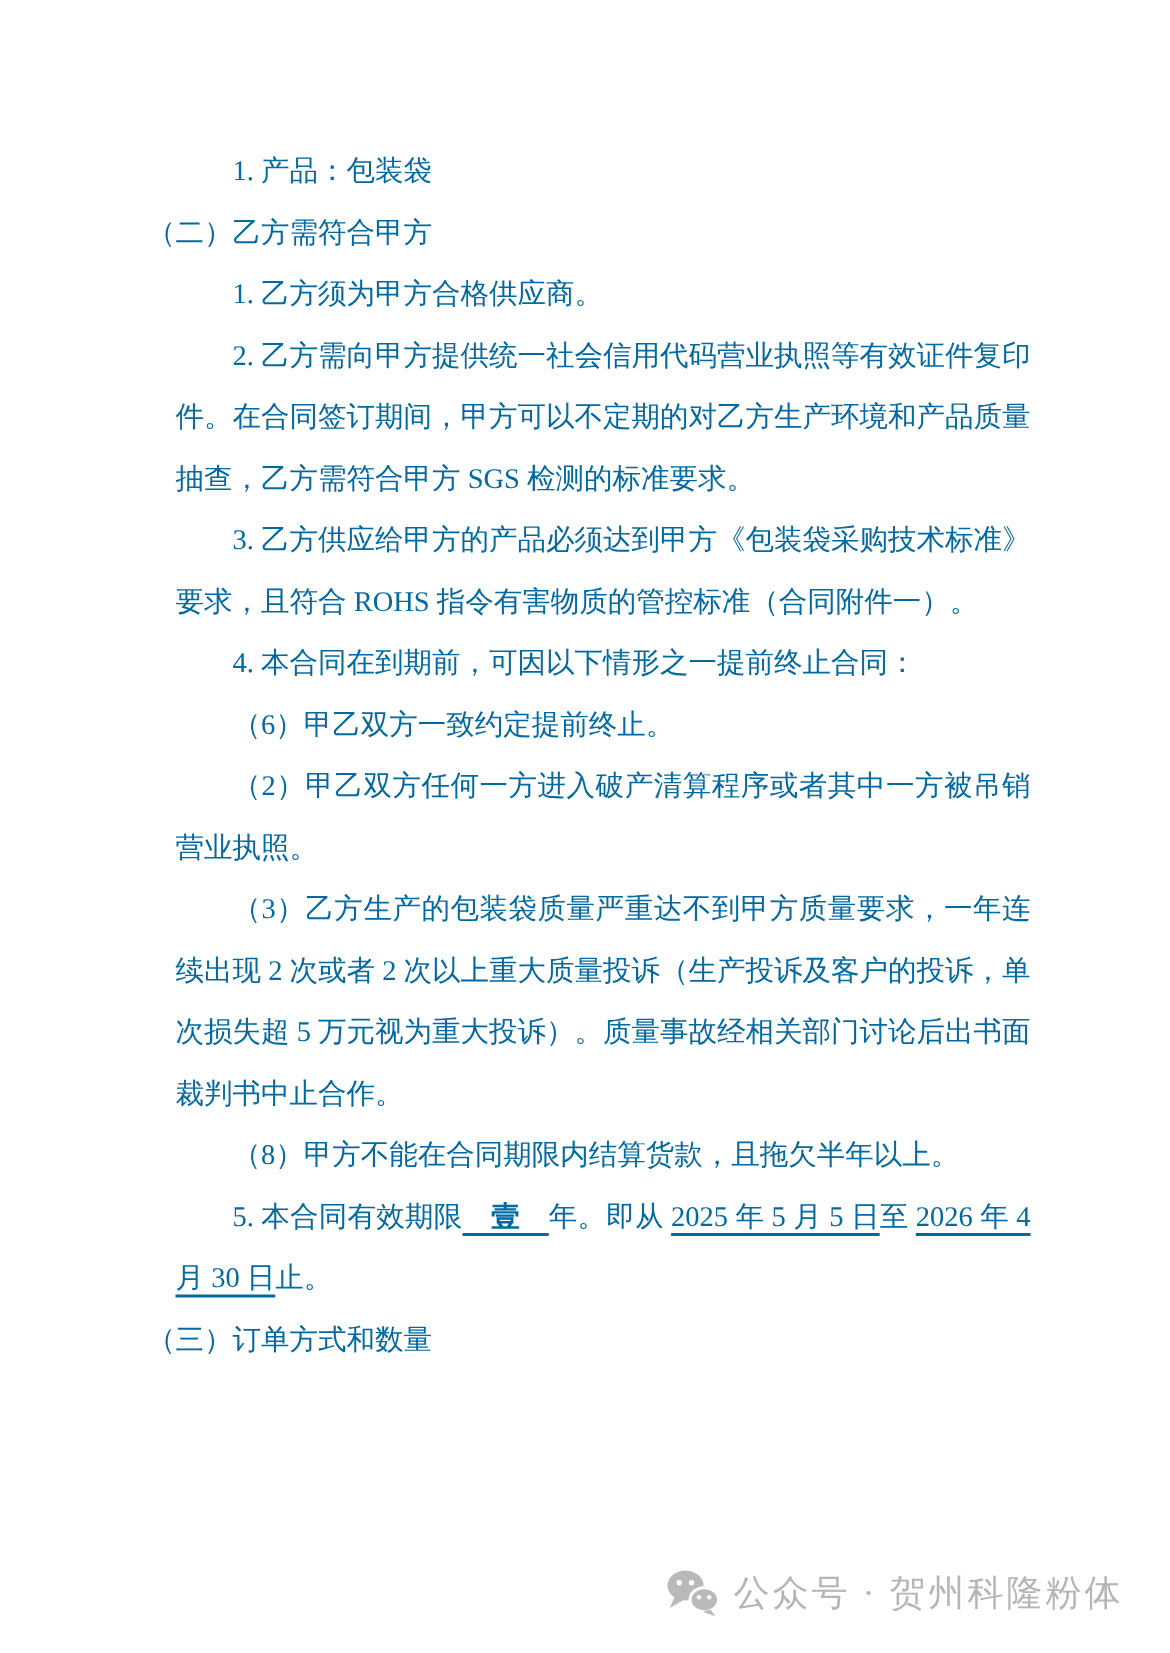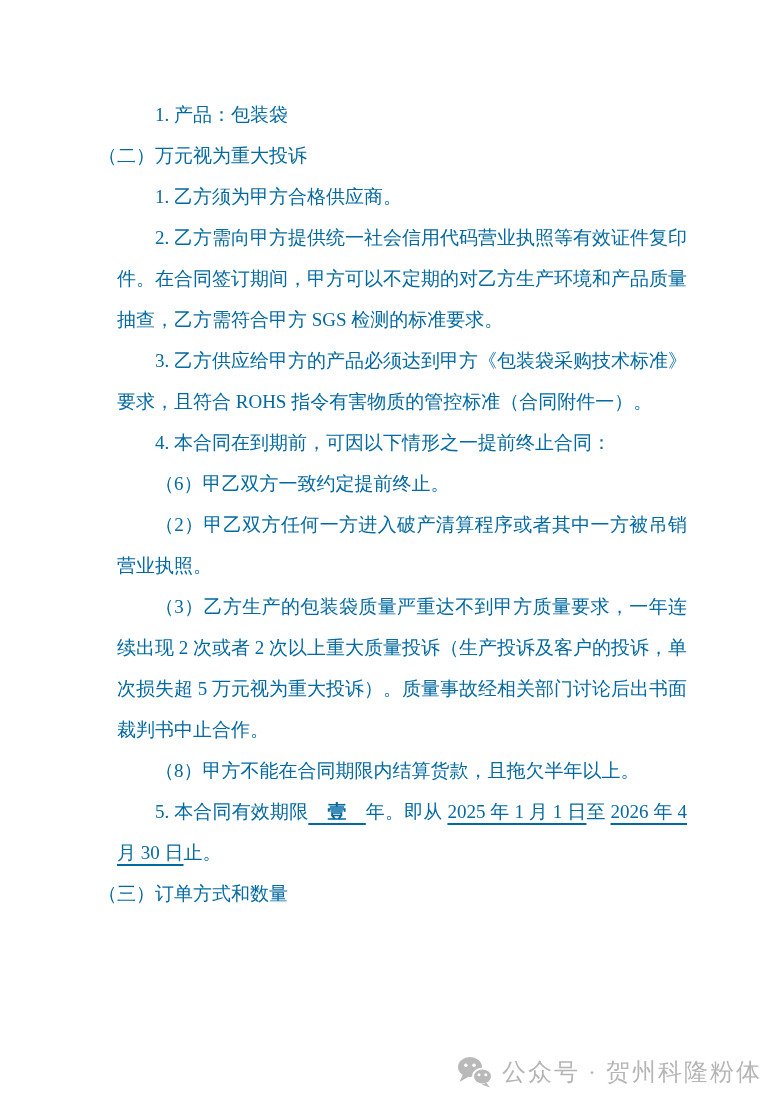--- a/index.html
+++ b/index.html
@@ -35,48 +35,48 @@
     text-indent: 0;
   }
   .u {
     text-decoration: underline;
     text-decoration-thickness: 1.5px;
     text-underline-offset: 5px;
   }
   .b { font-weight: bold; }
   .watermark {
     position: absolute;
-    right: 18px; top: 1046px;
+    right: 31px; top: 1046px;
     height: 42px;
     display: flex;
-    align-items: flex-end;
+    align-items: flex-start;
     gap: 9px;
     color: #b5b5b5;
     font-size: 24px;
     letter-spacing: 2px;
     white-space: nowrap;
   }
   .wm-icon { flex: 0 0 auto; display: block; }
 </style>
 </head>
 <body>
 
 <div class="page">
   <div class="doc">
     <p class="para">1. 产品：包装袋</p>
-    <p class="heading">（二）万元视为重大投诉</p>
+    <p class="heading">（二）乙方需符合甲方</p>
     <p class="para">1. 乙方须为甲方合格供应商。</p>
     <p class="para">2. 乙方需向甲方提供统一社会信用代码营业执照等有效证件复印件。在合同签订期间，甲方可以不定期的对乙方生产环境和产品质量抽查，乙方需符合甲方 SGS 检测的标准要求。</p>
     <p class="para">3. 乙方供应给甲方的产品必须达到甲方《包装袋采购技术标准》要求，且符合 ROHS 指令有害物质的管控标准（合同附件一）。</p>
     <p class="para">4. 本合同在到期前，可因以下情形之一提前终止合同：</p>
     <p class="para">（6）甲乙双方一致约定提前终止。</p>
     <p class="para">（2）甲乙双方任何一方进入破产清算程序或者其中一方被吊销营业执照。</p>
     <p class="para">（3）乙方生产的包装袋质量严重达不到甲方质量要求，一年连续出现 2 次或者 2 次以上重大质量投诉（生产投诉及客户的投诉，单次损失超 5 万元视为重大投诉）。质量事故经相关部门讨论后出书面裁判书中止合作。</p>
     <p class="para">（8）甲方不能在合同期限内结算货款，且拖欠半年以上。</p>
-    <p class="para"><span>5. 本合同有效期限</span><span class="u b">　壹　</span><span>年。即从 </span><span class="u">2025 年 1 月 1 日</span><span>至 </span><span class="u">2026 年 4 月 30 日</span><span>止。</span></p>
+    <p class="para"><span>5. 本合同有效期限</span><span class="u b">　壹　</span><span>年。即从 </span><span class="u">2025 年 5 月 5 日</span><span>至 </span><span class="u">2026 年 4 月 30 日</span><span>止。</span></p>
     <p class="heading">（三）订单方式和数量</p>
   </div>
 
   <div class="watermark">
     <svg class="wm-icon" width="36" height="32" viewBox="0 0 36 32" aria-hidden="true">
       <g fill="#b9b9b9">
         <ellipse cx="13" cy="11" rx="12" ry="10"></ellipse>
         <polygon points="6,18 2.5,26 12,20.5"></polygon>
       </g>
       <circle cx="8.8" cy="9.2" r="1.8" fill="#ffffff"></circle>

